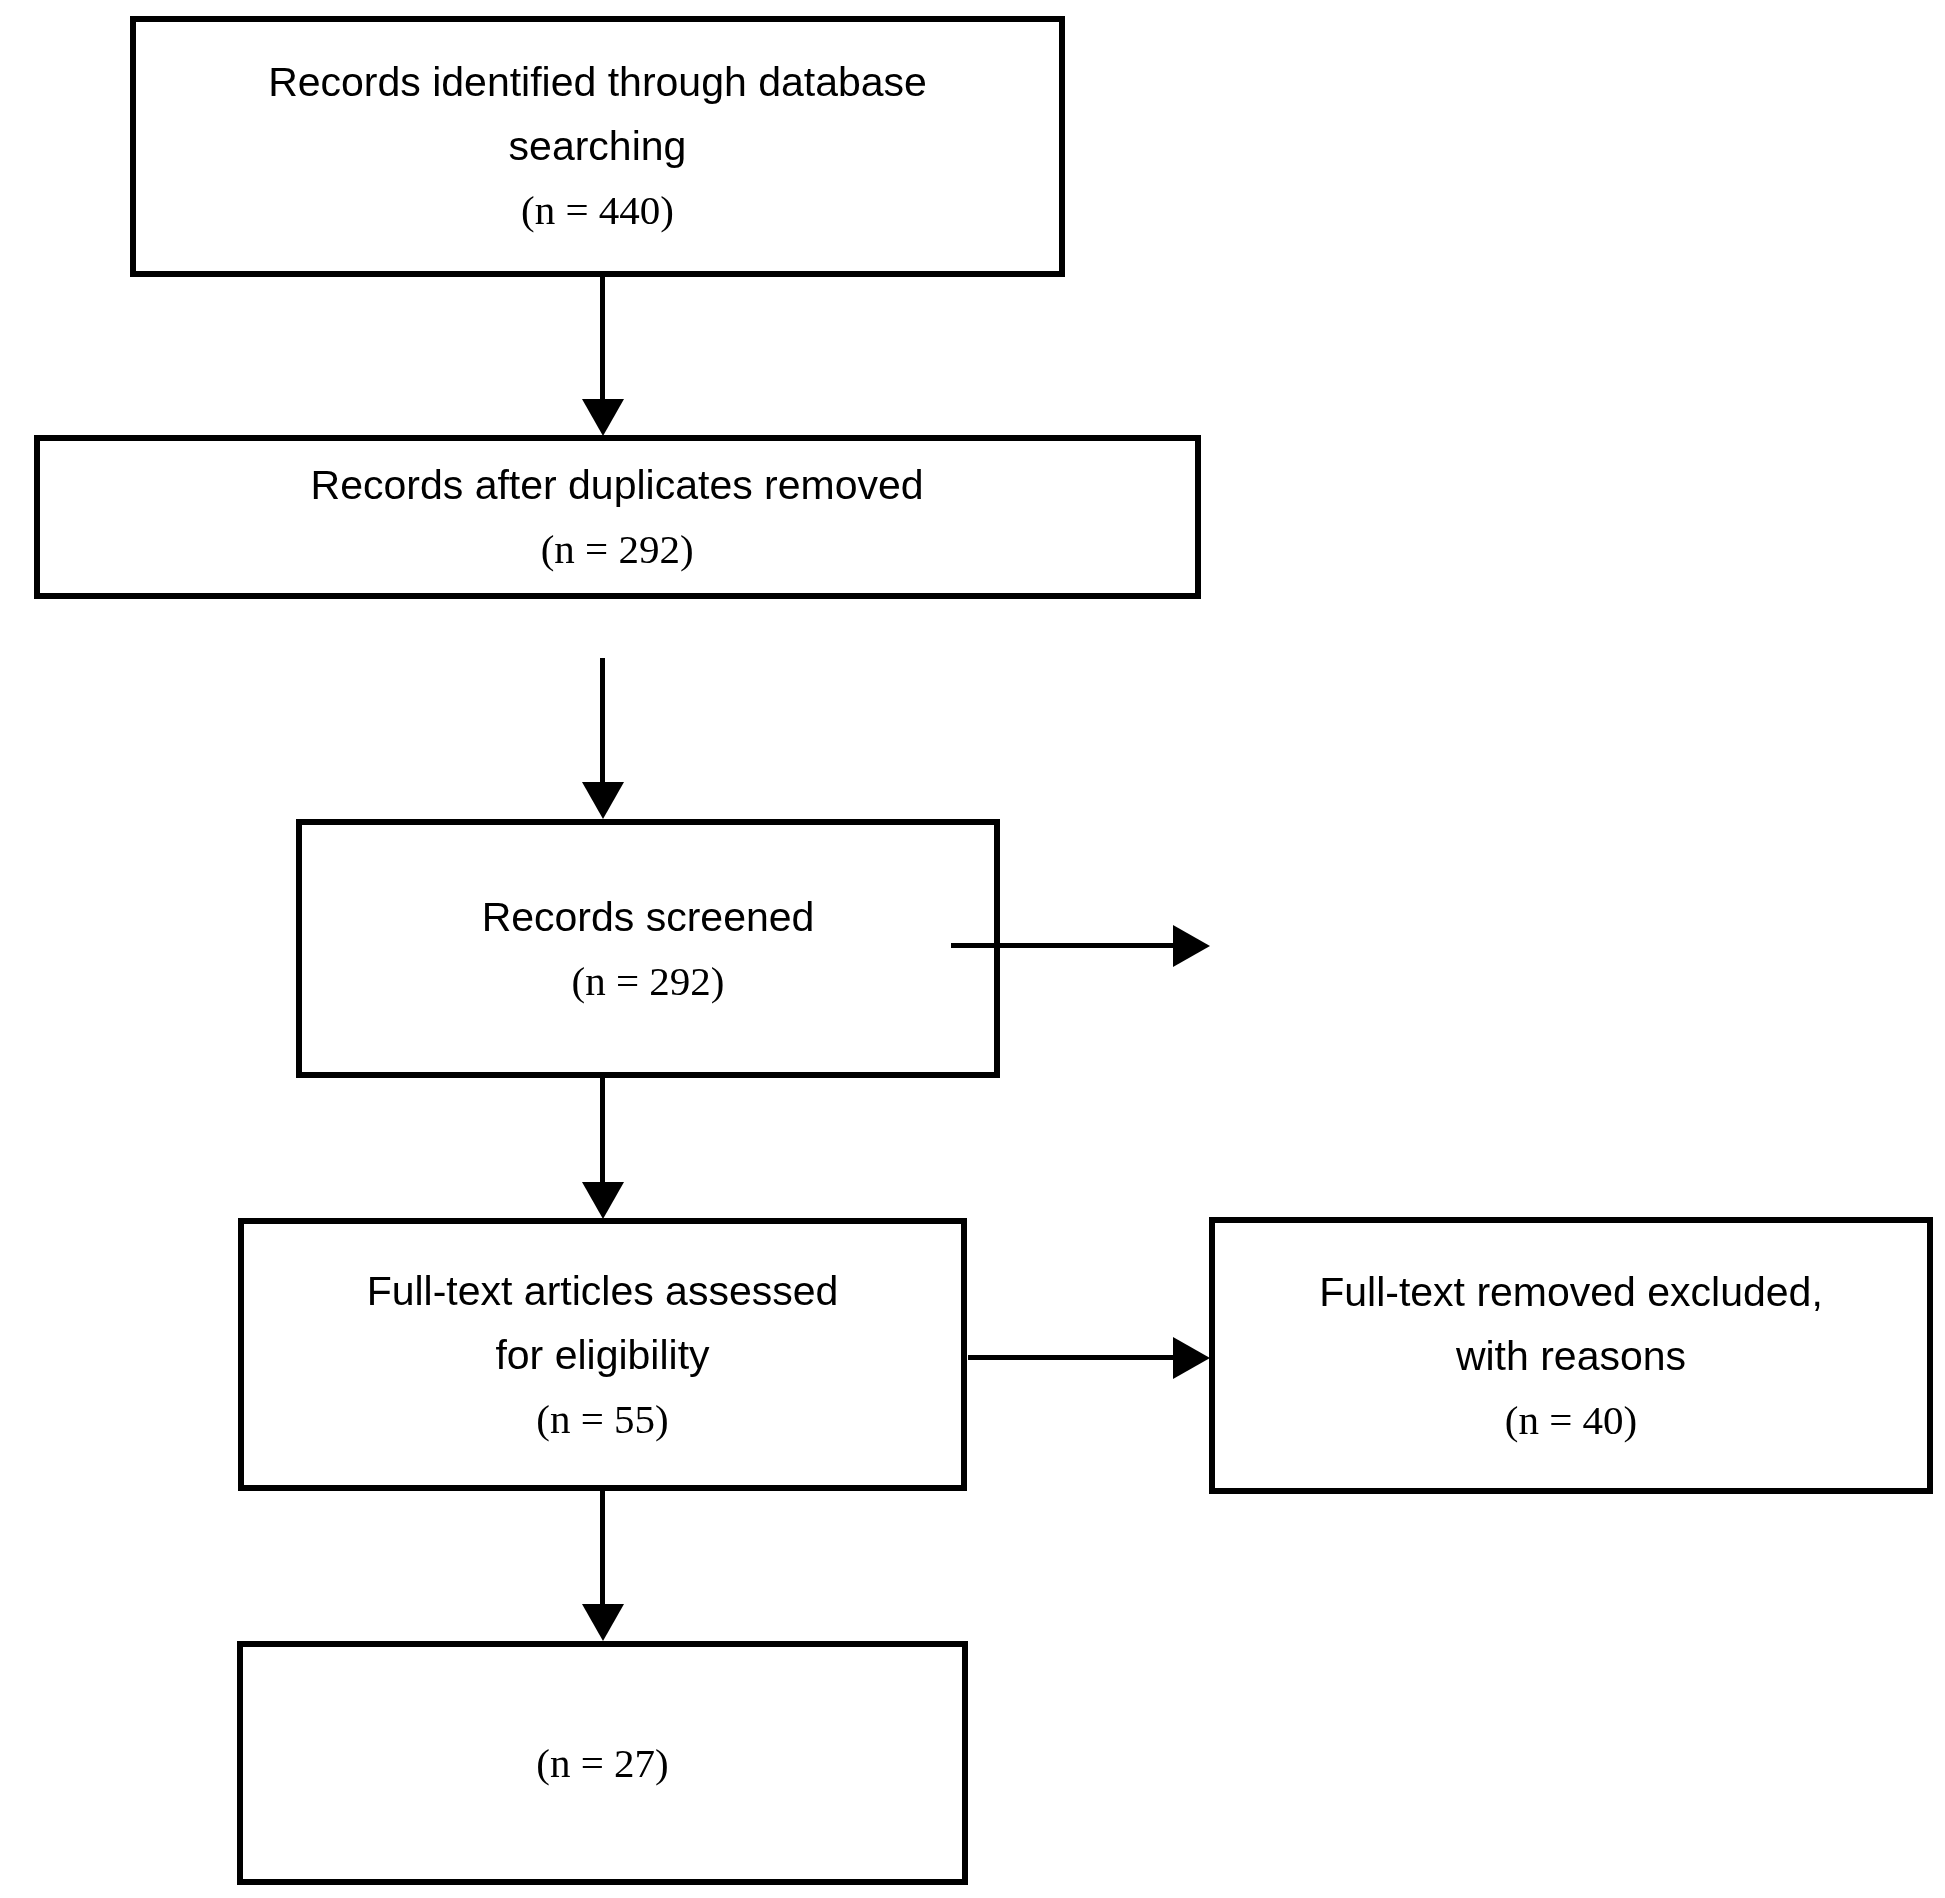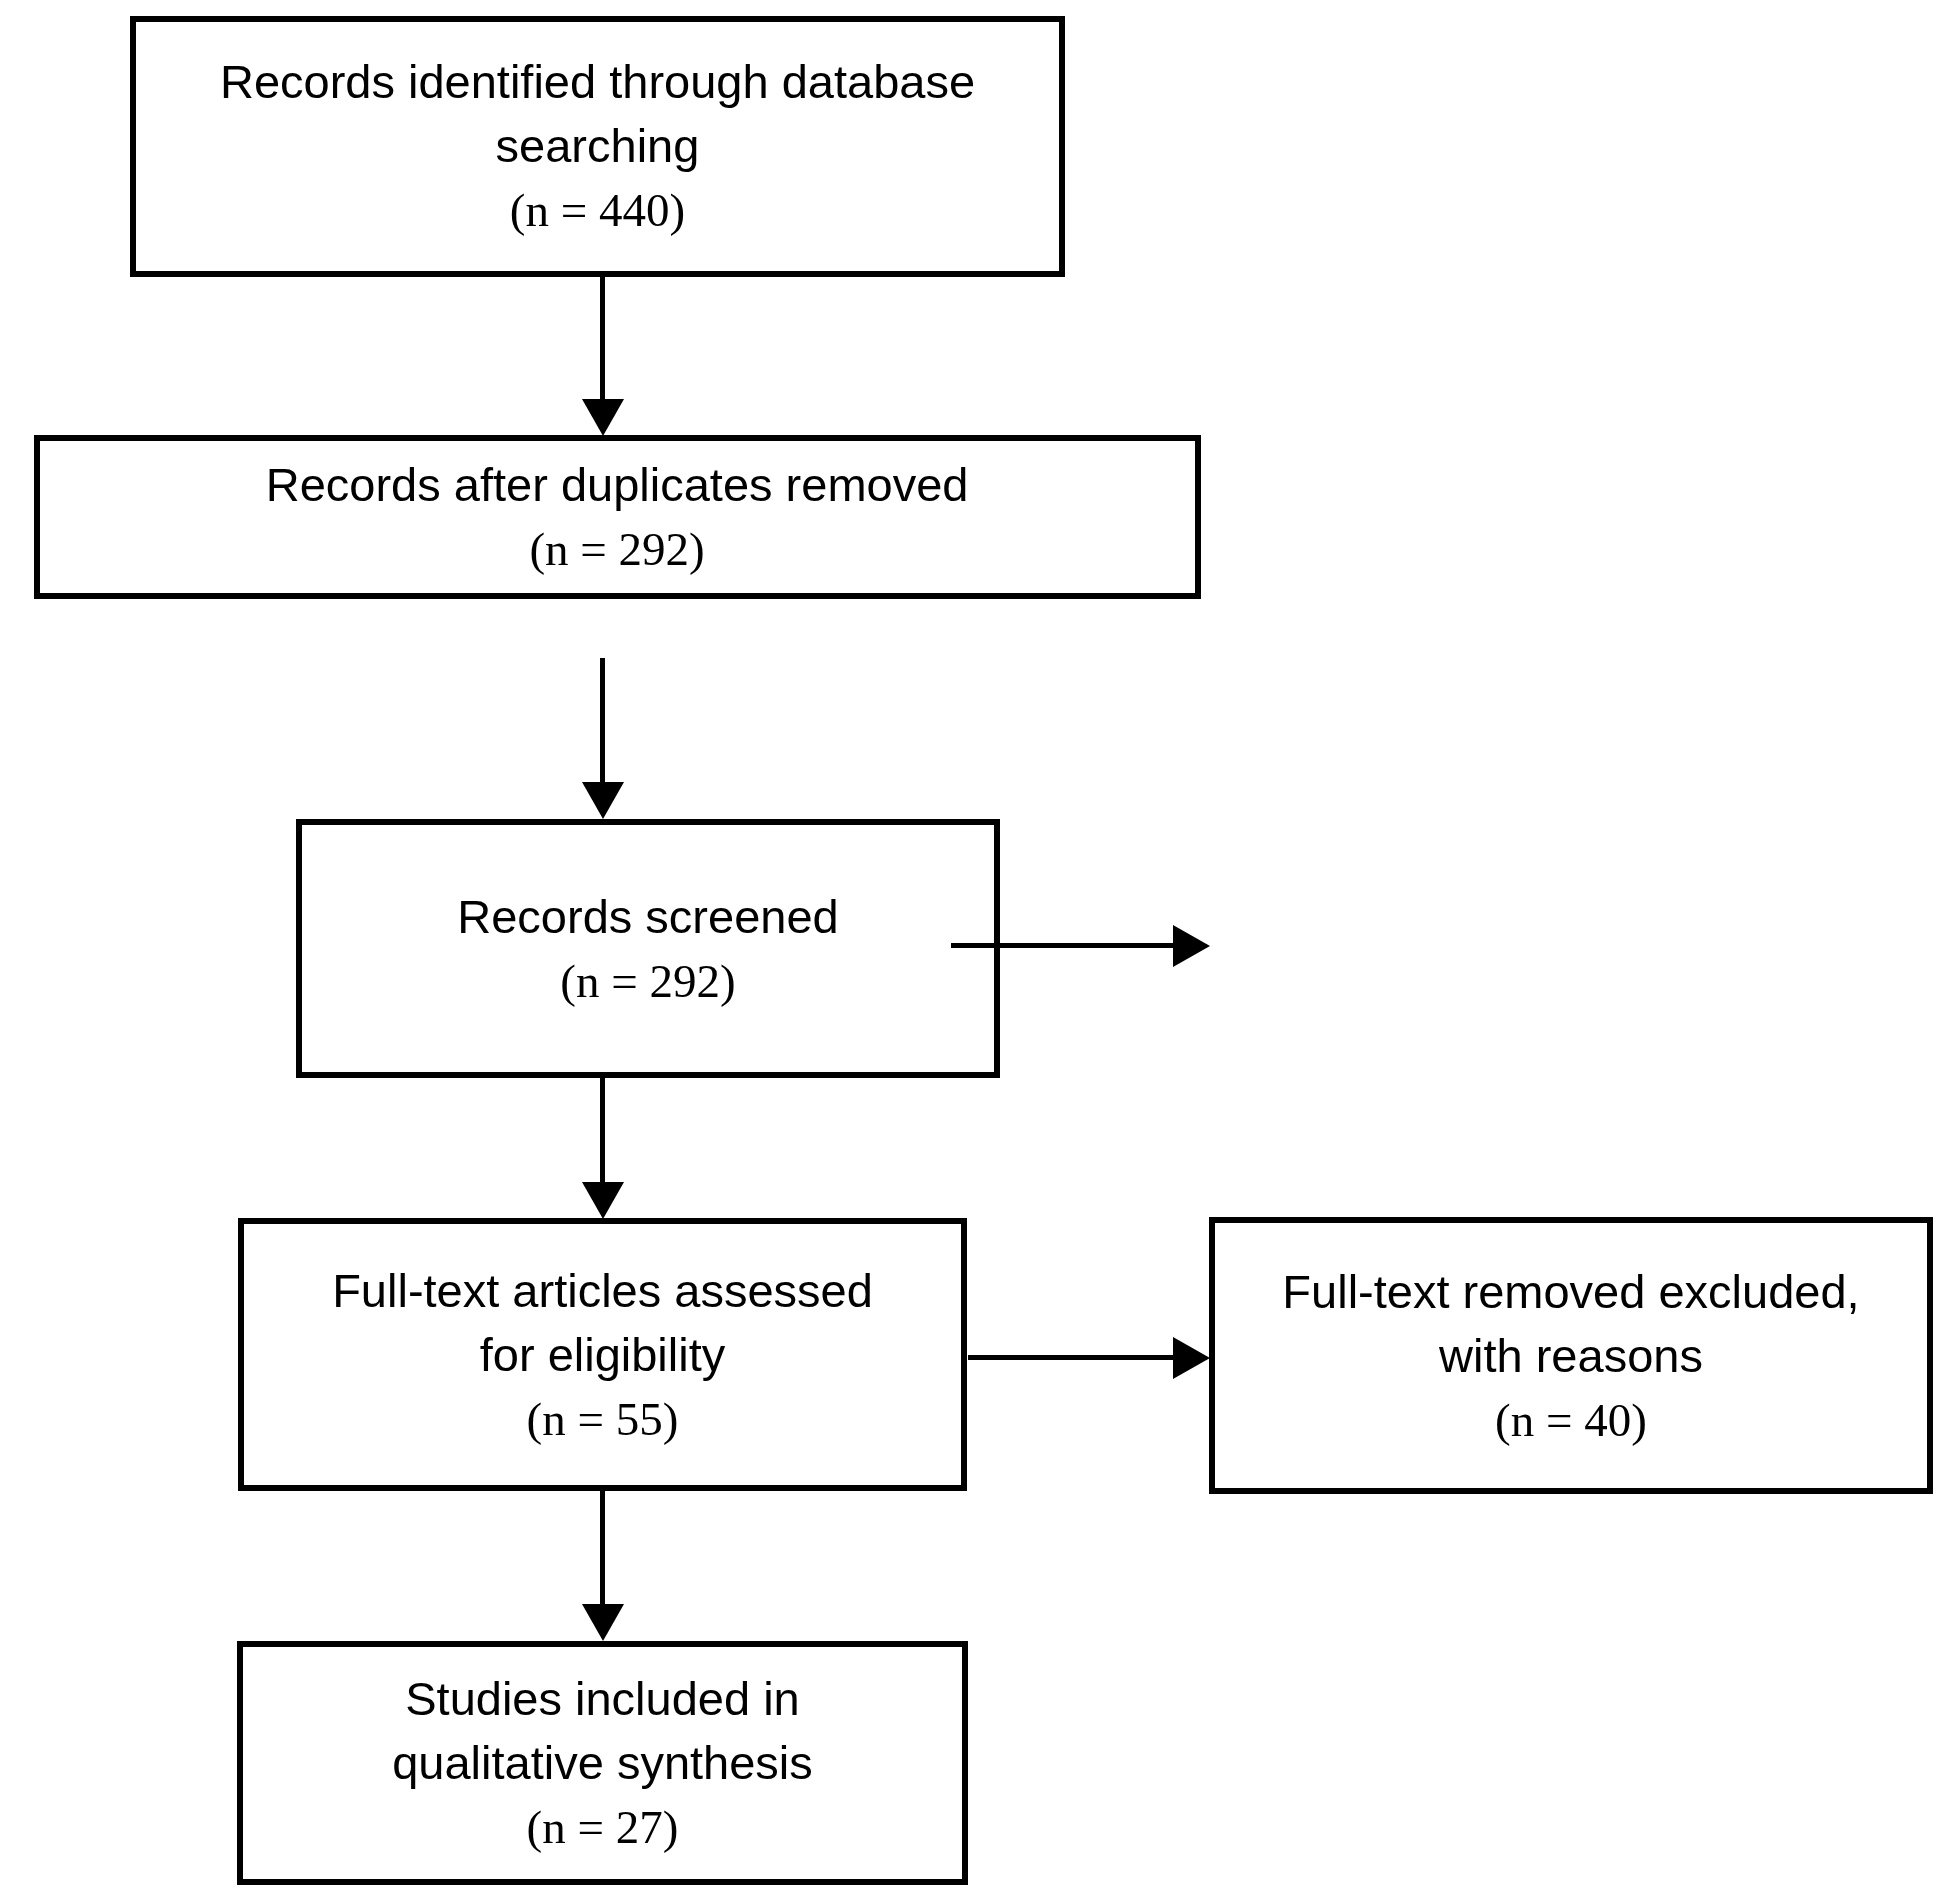--- a/index.html
+++ b/index.html
@@ -17,21 +17,21 @@
 
   .box {
     position: absolute;
     background: #ffffff;
     border: 6px solid #000000;
     display: flex;
     flex-direction: column;
     justify-content: center;
     align-items: center;
     text-align: center;
-    font-size: 47px;
+    font-size: 41px;
     line-height: 64px;
     color: #000000;
   }
   .box .label { white-space: pre-line; display: block; }
   .box .count { display: block; font-family: Liberation Serif, serif; }
 
   .line { position: absolute; background: #000000; }
 
   .arrow-down {
     position: absolute;
@@ -118,19 +118,17 @@
   <div class="box" id="box-fulltext-excluded">
     <span class="label">Full-text removed excluded,
 with reasons</span>
     <span class="count">(n = 40)</span>
   </div>
 
   <div class="line" id="line-v4"></div>
   <div class="arrow-down" id="head-v4"></div>
 
   <div class="box" id="box-included">
-    <span class="label">Studies included in
-qualitative synthesis</span>
     <span class="count">(n = 27)</span>
   </div>
 
 </div>
 
 
 </body></html>

